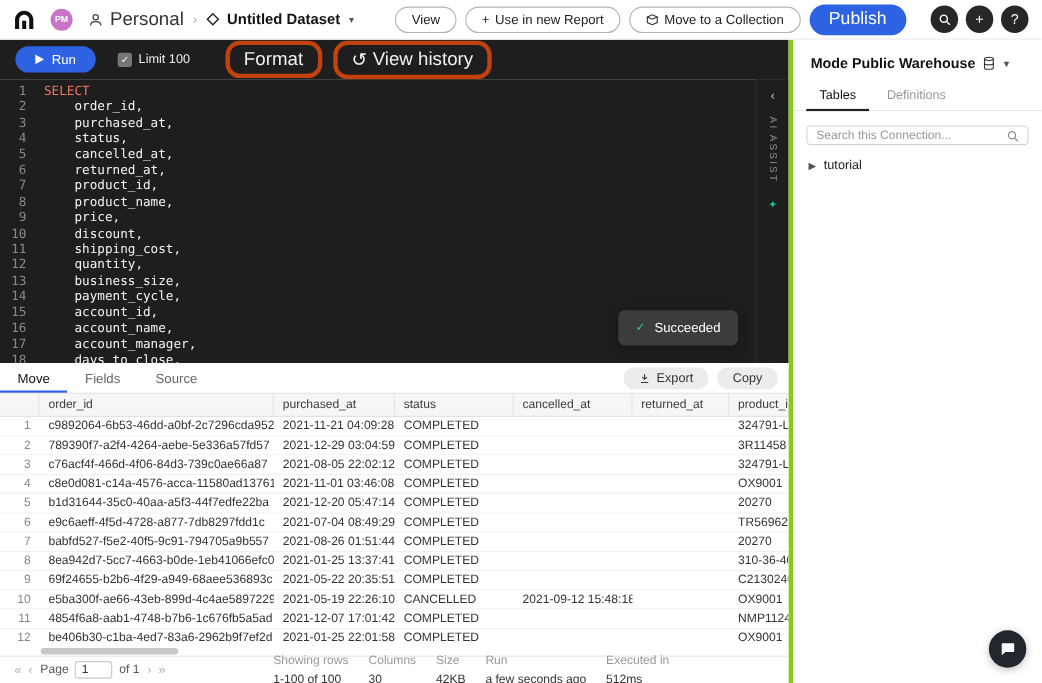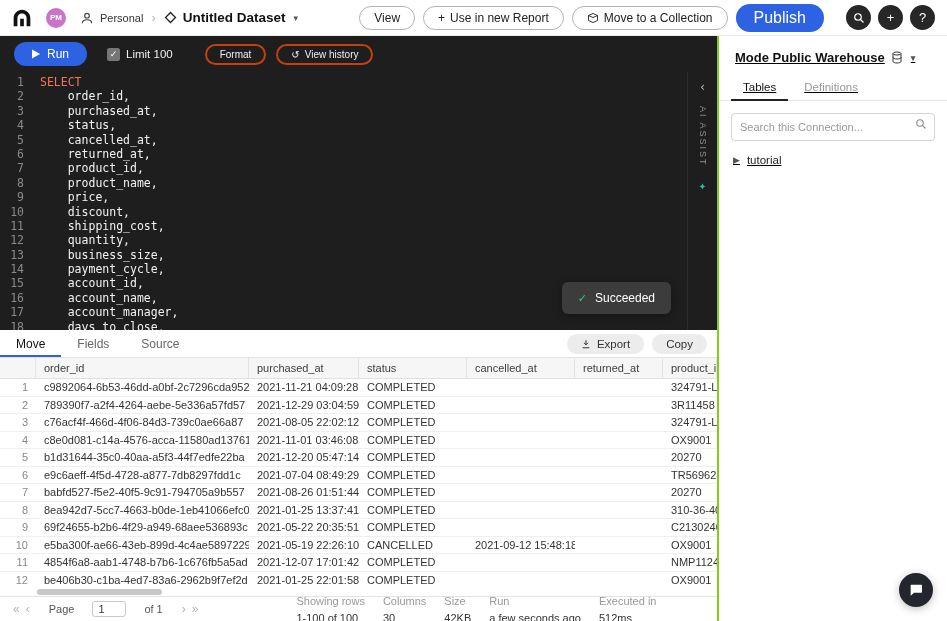--- a/index.html
+++ b/index.html
@@ -11,21 +11,21 @@
     font-family:"Liberation Sans",sans-serif;-webkit-font-smoothing:antialiased;}
   svg{display:block;}
 
   
   .header{height:36px;display:flex;align-items:center;gap:8px;padding:0 12px;
     background:#fff;border-bottom:1px solid #ececec;position:relative;z-index:5;}
   .logo{width:20px;height:20px;}
   .avatar{width:20px;height:20px;border-radius:50%;background:#c875c8;color:#fff;
     font-size:8px;font-weight:bold;display:flex;align-items:center;justify-content:center;margin-left:6px;}
   .crumb{display:flex;align-items:center;gap:6px;margin-left:6px;}
-  .crumb-label{font-size:11px;color:#333;}
+  .crumb-label{font-size:17px;color:#333;}
   .crumb-sep{color:#b5b5b5;font-size:13px;padding:0 2px;}
   .ds-title{font-size:13.5px;font-weight:bold;color:#111;}
   .caret{color:#555;font-size:9px;margin-left:2px;}
   .header-right{margin-left:auto;display:flex;align-items:center;gap:8px;}
   .pill-outline{display:flex;align-items:center;gap:5px;border:1px solid #b3b3b3;border-radius:15px;
     padding:4px 14px;font-size:12px;color:#222;background:#fff;cursor:pointer;white-space:nowrap;}
   .pill-primary{border:none;border-radius:15px;padding:5px 18px;font-size:16px;color:#fff;
     background:var(--accent);cursor:pointer;}
   .circle-btn{width:25px;height:25px;border-radius:50%;background:#272727;color:#fff;
     display:flex;align-items:center;justify-content:center;font-size:13px;cursor:pointer;border:none;}
@@ -35,22 +35,22 @@
   .main{position:absolute;top:36px;left:0;right:0;bottom:0;display:flex;}
   .left{width:717px;min-width:0;display:flex;flex-direction:column;}
 
   
   .toolbar{height:36px;background:var(--editor-bg);display:flex;align-items:center;gap:10px;padding:0 14px;}
   .btn-run{display:flex;align-items:center;gap:7px;background:var(--accent);color:#fff;border:none;
     border-radius:14px;padding:5px 18px;font-size:12px;cursor:pointer;}
   .limit{display:flex;align-items:center;gap:6px;color:#eee;font-size:11.5px;margin-left:10px;cursor:pointer;}
   .checkbox{width:13px;height:13px;background:#767676;border-radius:2.5px;color:#fff;font-size:9px;
     line-height:13px;text-align:center;}
-  .btn-dark-outline{display:flex;align-items:center;gap:5px;background:transparent;border:2px solid #c2410c;
-    color:#f0f0f0;border-radius:13px;padding:3px 13px;font-size:10px;cursor:pointer;}
+  .btn-dark-outline{display:flex;align-items:center;gap:5px;background:transparent;border:4px solid #c2410c;
+    color:#f0f0f0;border-radius:13px;padding:3px 13px;font-size:17px;cursor:pointer;}
   .fmt{margin-left:22px;}
 
   
   .editor{height:258px;background:var(--editor-bg);position:relative;display:flex;
     font-family:"DejaVu Sans Mono",monospace;font-size:11.5px;line-height:14.4px;overflow:hidden;}
   .gutter{width:34px;padding-top:3px;text-align:right;color:#8a8a8a;flex:none;}
   .gutter .ln{padding-right:10px;height:14.4px;}
   .code{flex:1;padding-top:3px;padding-left:6px;color:#f2f2f2;white-space:pre;overflow:hidden;}
   .code-line{height:14.4px;}
   .kw{color:var(--kw);}
@@ -81,37 +81,37 @@
   .tbody{flex:1;overflow:hidden;min-height:0;}
   .tr{height:17.5px;border-bottom:1px solid #efefef;font-size:11px;color:#333;align-items:center;background:#fff;}
   .td{padding:0 8px;white-space:nowrap;overflow:hidden;}
   .rownum{text-align:right;color:#888;}
   .hscroll{height:8px;position:relative;flex:none;}
   .hthumb{position:absolute;left:37px;top:1px;width:125px;height:6px;background:#c8c8c8;border-radius:3px;cursor:grab;}
 
   .res-footer{height:25px;border-top:1px solid #e3e3e3;display:flex;align-items:center;font-size:11px;
     color:#8a8a8a;padding:0 10px;flex:none;background:#fff;}
   .pgicon{color:#b5b5b5;font-size:12px;padding:0 3px;cursor:pointer;}
-  .pglabel{color:#555;margin:0 16px;}
+  .pglabel{color:#555;margin:0 4px;}
   .pginput{width:34px;height:16px;border:1px solid #c9c9c9;border-radius:3px;font-size:11px;
     padding:0 5px;color:#333;margin:0 2px;}
   .stats{display:flex;align-items:center;margin-left:95px;gap:18px;}
   .stat{display:flex;gap:5px;flex-direction:column;}
   .stat .lab{color:#999;}
   .stat .val{color:#333;}
 
   
-  .right-panel{flex:1;border-left:2px solid #84cc16;background:#fff;position:relative;min-width:0;text-decoration:underline;}
+  .right-panel{flex:1;border-left:4px solid #84cc16;background:#fff;position:relative;min-width:0;}
   .conn-header{display:flex;align-items:center;gap:6px;padding:14px 16px 10px;font-size:13px;
     font-weight:bold;color:#111;cursor:pointer;}
   .rp-tabs{display:flex;gap:4px;padding:0 12px;border-bottom:1px solid #e6e6e6;}
   .rp-tab{padding:6px 12px;font-size:11.5px;color:#999;cursor:pointer;}
   .rp-tab.active{color:#111;border-bottom:2px solid #222;margin-bottom:-1px;}
   .search-row{padding:12px 12px 6px;position:relative;}
-  .search-input{width:100%;height:28px;border:1px solid #d4d4d4;border-radius:4px;font-size:11px;
+  .search-input{width:100%;height:18px;border:1px solid #d4d4d4;border-radius:4px;font-size:11px;
     padding:0 26px 0 8px;color:#333;}
   .search-input::placeholder{color:#9a9a9a;}
   .search-ico{position:absolute;right:20px;top:17px;}
   .tree-item{display:flex;align-items:center;gap:7px;padding:7px 14px;font-size:11.5px;color:#222;cursor:pointer;}
   .tree-chevron{color:#555;font-size:9px;}
 
   .chat-btn{position:absolute;right:14px;bottom:14px;width:34px;height:34px;border-radius:50%;
     background:#23262d;display:flex;align-items:center;justify-content:center;cursor:pointer;border:none;
     box-shadow:0 2px 8px rgba(0,0,0,.25);}
 </style>

